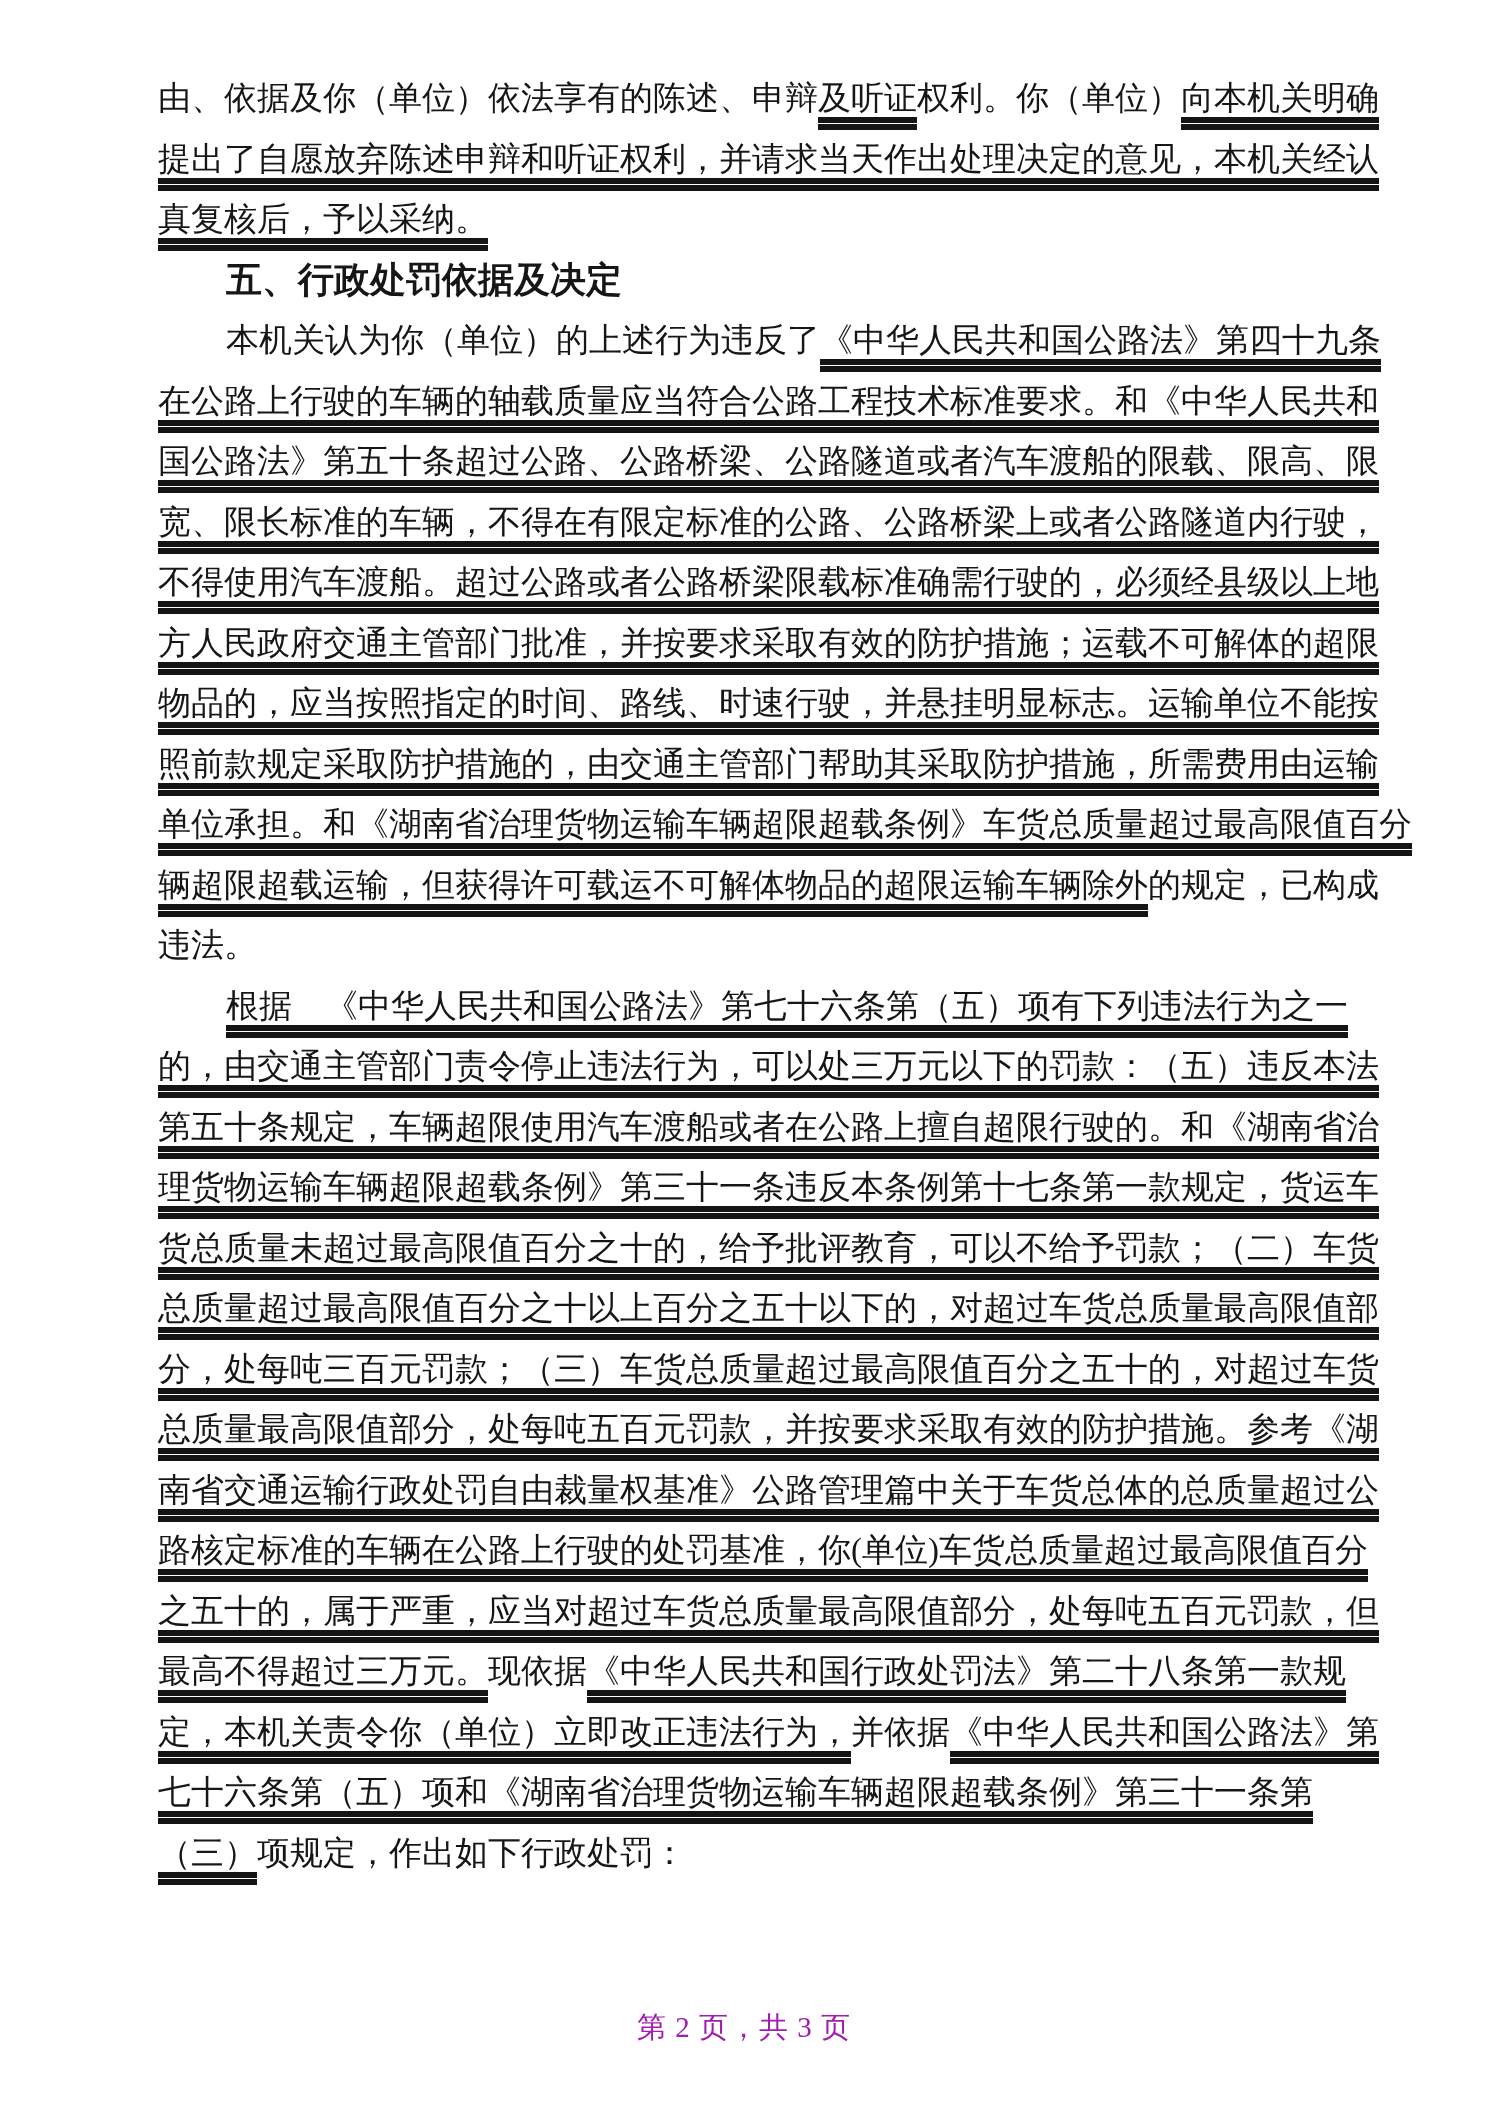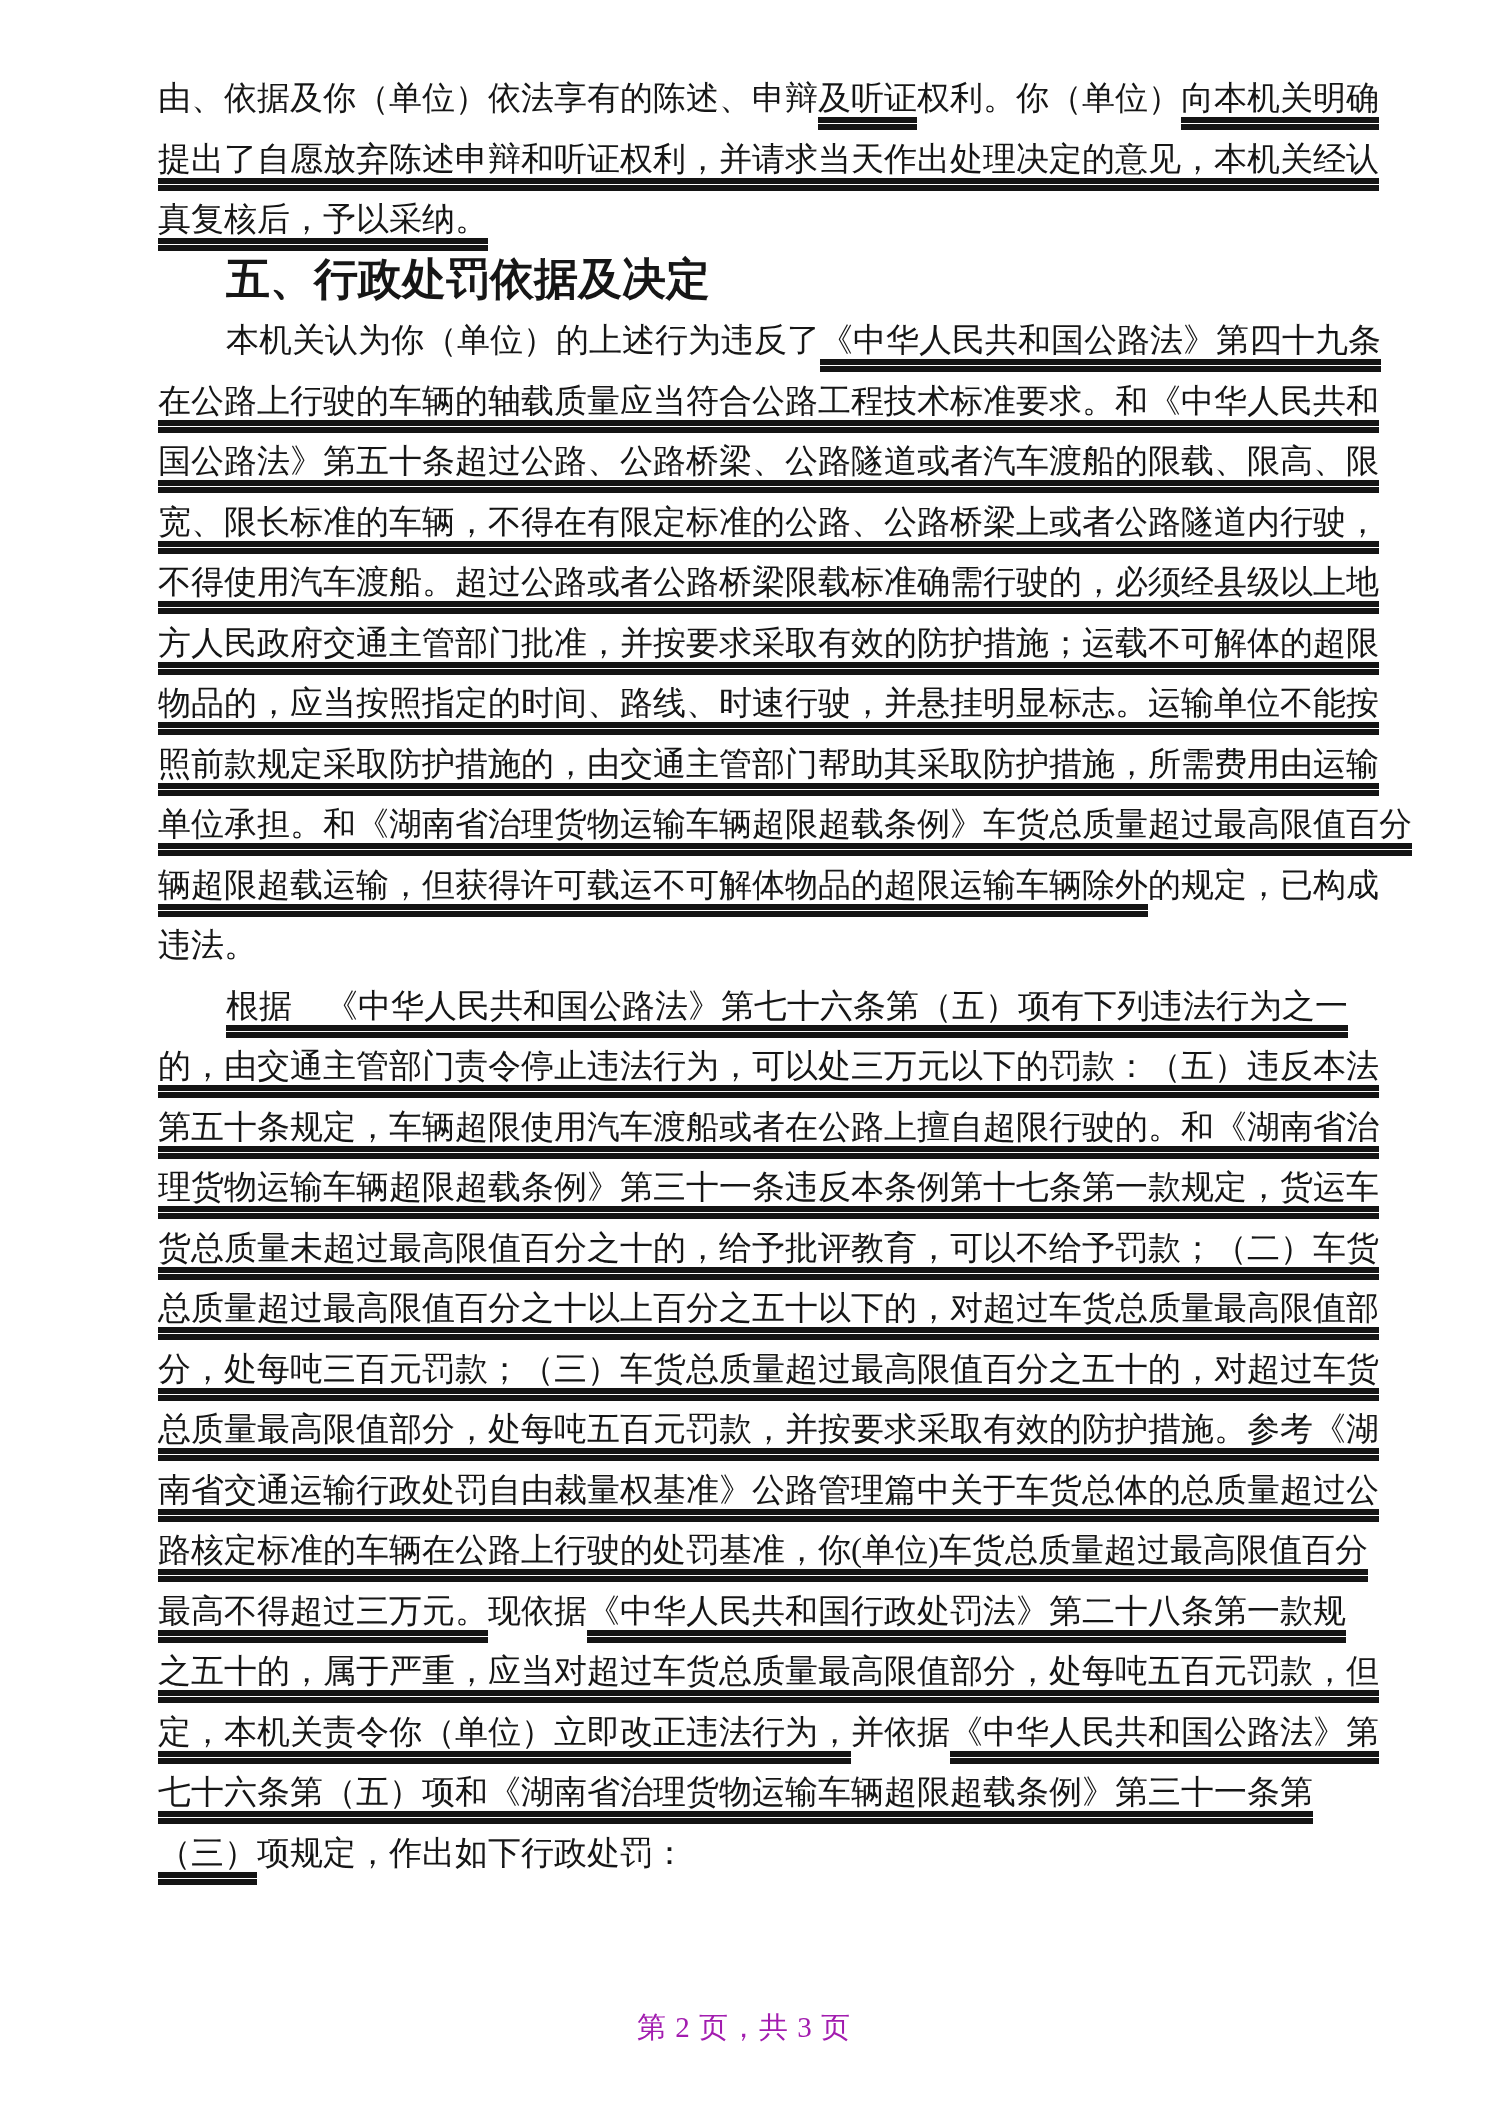--- a/index.html
+++ b/index.html
@@ -14,21 +14,21 @@
   .page{position:absolute;inset:0;background:#ffffff;}
   .doc{position:absolute;left:158px;top:68px;width:1246px;}
   .line{
     font-size:33px;
     line-height:60.5px;
     height:60.5px;
     white-space:nowrap;
     letter-spacing:0;
   }
   .line.indent{padding-left:68px;}
-  .line.heading{font-weight:bold;font-size:44px;}
+  .line.heading{font-weight:bold;font-size:36px;}
   .u{
     text-decoration-line:underline;
     text-decoration-style:double;
     text-decoration-thickness:6px;
     text-underline-offset:8px;
     text-decoration-color:#141414;
     margin-top:12px;
   }
   .plain{text-decoration:none;}
   .footer{
@@ -64,20 +64,20 @@
       <div class="line indent"><span class="u">根据　《中华人民共和国公路法》第七十六条第（五）项有下列违法行为之一</span></div>
       <div class="line"><span class="u">的，由交通主管部门责令停止违法行为，可以处三万元以下的罚款：（五）违反本法</span></div>
       <div class="line"><span class="u">第五十条规定，车辆超限使用汽车渡船或者在公路上擅自超限行驶的。和《湖南省治</span></div>
       <div class="line"><span class="u">理货物运输车辆超限超载条例》第三十一条违反本条例第十七条第一款规定，货运车</span></div>
       <div class="line"><span class="u">货总质量未超过最高限值百分之十的，给予批评教育，可以不给予罚款；（二）车货</span></div>
       <div class="line"><span class="u">总质量超过最高限值百分之十以上百分之五十以下的，对超过车货总质量最高限值部</span></div>
       <div class="line"><span class="u">分，处每吨三百元罚款；（三）车货总质量超过最高限值百分之五十的，对超过车货</span></div>
       <div class="line"><span class="u">总质量最高限值部分，处每吨五百元罚款，并按要求采取有效的防护措施。参考《湖</span></div>
       <div class="line"><span class="u">南省交通运输行政处罚自由裁量权基准》公路管理篇中关于车货总体的总质量超过公</span></div>
       <div class="line"><span class="u">路核定标准的车辆在公路上行驶的处罚基准，你(单位)车货总质量超过最高限值百分</span></div>
+      <div class="line"><span class="u">之五十的，属于严重，应当对超过车货总质量最高限值部分，处每吨五百元罚款，但</span></div>
       <div class="line"><span class="u">最高不得超过三万元。</span><span class="plain">现依据</span><span class="u">《中华人民共和国行政处罚法》第二十八条第一款规</span></div>
-      <div class="line"><span class="u">之五十的，属于严重，应当对超过车货总质量最高限值部分，处每吨五百元罚款，但</span></div>
       <div class="line"><span class="u">定，本机关责令你（单位）立即改正违法行为，</span><span class="plain">并依据</span><span class="u">《中华人民共和国公路法》第</span></div>
       <div class="line"><span class="u">七十六条第（五）项和《湖南省治理货物运输车辆超限超载条例》第三十一条第</span></div>
       <div class="line"><span class="u">（三）</span><span class="plain">项规定，作出如下行政处罚：</span></div>
     </div>
   <div class="footer">第 2 页，共 3 页</div>
 </div>
 
 </body></html>

